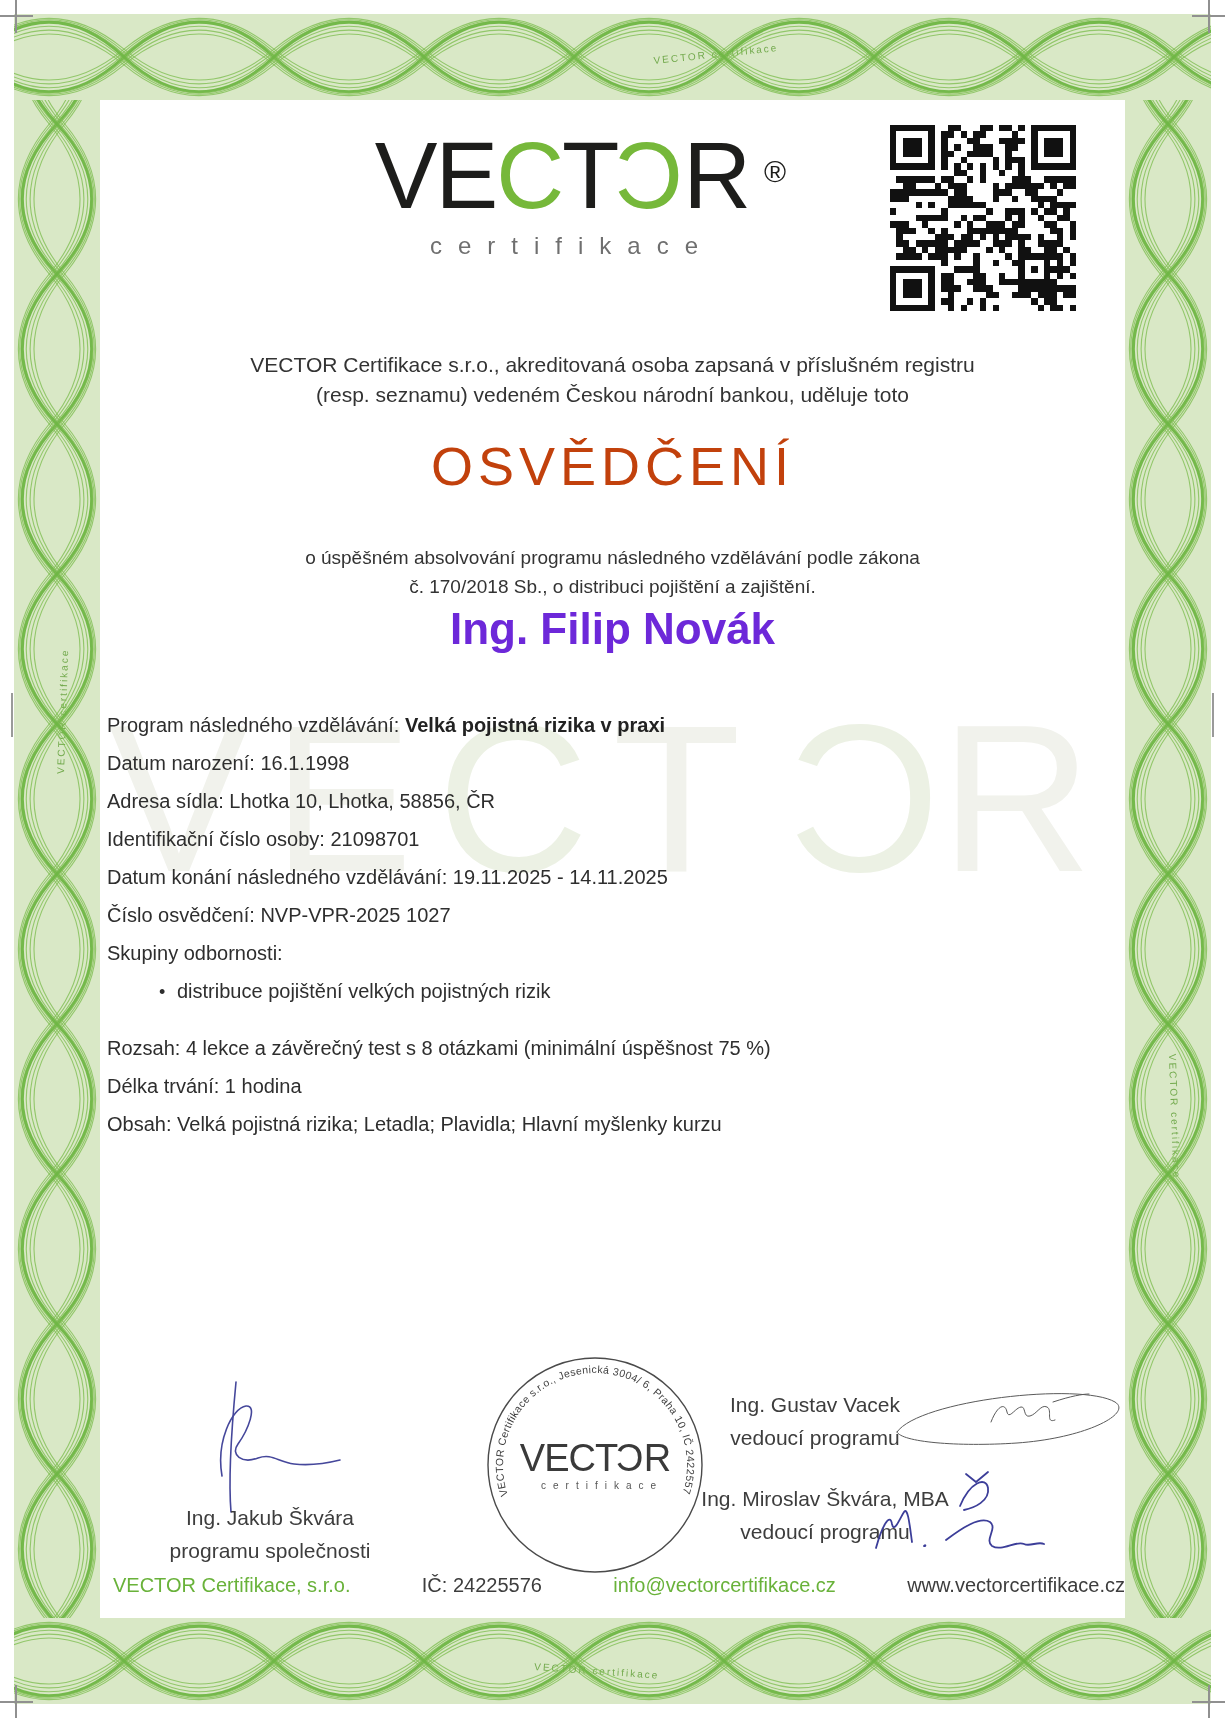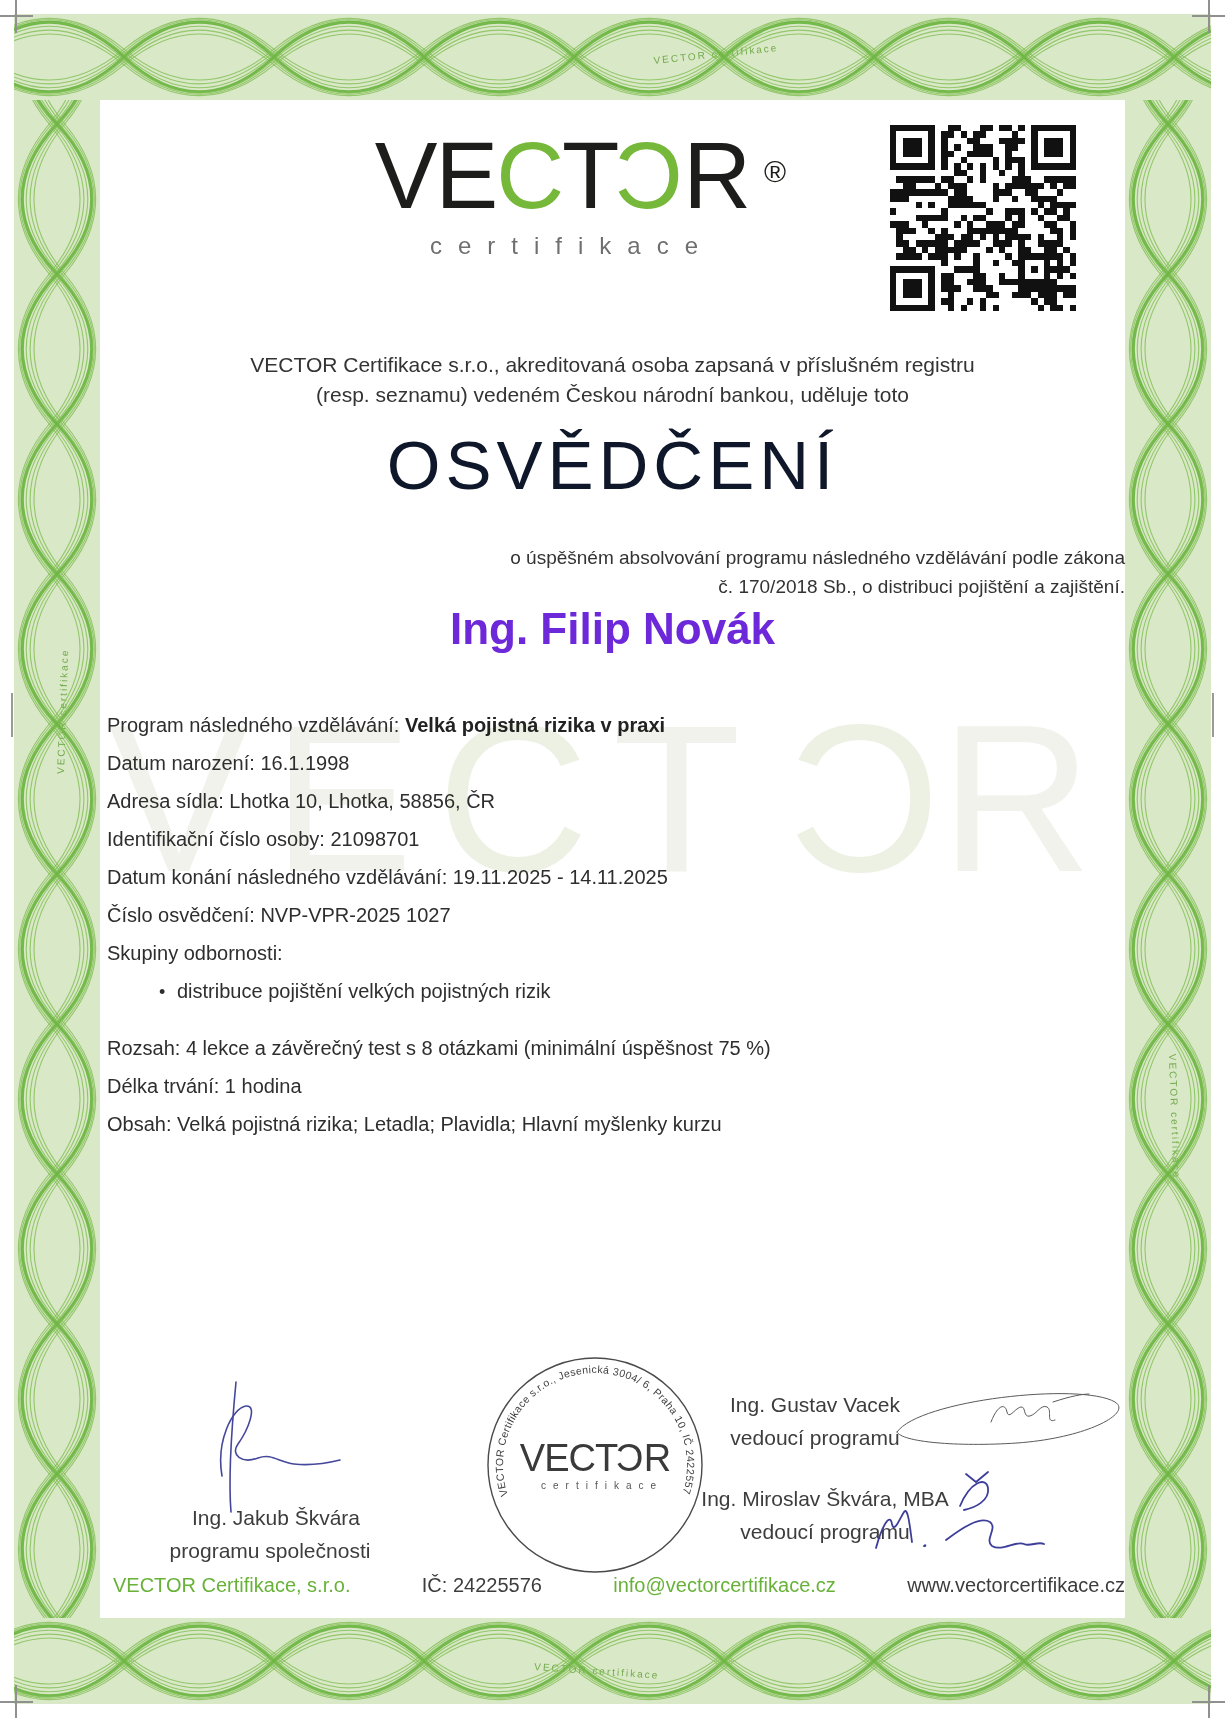--- a/index.html
+++ b/index.html
@@ -20,22 +20,22 @@
         font-size:94px;line-height:104px;letter-spacing:-2px;color:#1d1d1b;white-space:nowrap;}
   .logo .lg{color:#76b83a;}
   .flip{display:inline-block;transform:scaleX(-1);}
   .logo .reg{position:absolute;right:-24px;top:-4px;font-size:30px;letter-spacing:0;color:#1d1d1b;}
   .logo-sub{position:absolute;left:362px;top:232px;width:400px;text-align:center;
         font-size:24px;letter-spacing:16px;padding-left:10px;color:#6f6f6f;}
   #qr{position:absolute;left:890px;top:125px;}
   
   .cblock{position:absolute;left:100px;width:1025px;text-align:center;}
   .intro{top:350px;font-size:21px;line-height:30px;color:#333;}
-  .heading{top:420px;font-size:69px;line-height:92px;letter-spacing:5px;color:#0f172a;}
-  .subheading{top:543px;font-size:19px;line-height:29px;color:#333;text-align:right;}
+  .heading{top:420px;font-size:54px;line-height:92px;letter-spacing:5px;color:#c2410c;}
+  .subheading{top:543px;font-size:19px;line-height:29px;color:#333;}
   .recipient{top:600px;font-size:44px;line-height:58px;font-weight:700;color:#6d28d9;}
   
   .watermark{position:absolute;left:95px;top:694px;width:1035px;text-align:center;white-space:nowrap;
         font-size:210px;line-height:1;letter-spacing:24px;color:#f1f2ec;z-index:0;}
   .watermark .wg{color:#ecf1e4;}
   
   .details{position:absolute;left:107px;top:714px;width:960px;z-index:1;}
   .drow{font-size:20px;line-height:22px;margin-bottom:16px;color:#2e2e2e;}
   .drow b{font-weight:700;color:#222;}
   .bullet-row{margin:14px 0 34px 52px;}
@@ -622,21 +622,21 @@
     <div class="drow bullet-row"><span class="bullet">•</span><span>distribuce pojištění velkých pojistných rizik</span></div>
     <div class="drow">Rozsah: 4 lekce a závěrečný test s 8 otázkami (minimální úspěšnost 75 %)</div>
     <div class="drow">Délka trvání: 1 hodina</div>
     <div class="drow">Obsah: Velká pojistná rizika; Letadla; Plavidla; Hlavní myšlenky kurzu</div>
   </div>
 
   <svg class="sigsvg" style="left:190px;top:1378px" width="170" height="135" viewBox="0 0 170 135" fill="none" stroke="#45479b" stroke-width="1.6" stroke-linecap="round">
     <path d="M46 4 C42 46 38 98 41 134"></path>
     <path d="M32 98 C26 64 42 30 56 28 C68 27 58 52 48 66 C40 77 52 86 68 80 C82 75 88 84 104 86 C122 88 142 84 150 82"></path>
   </svg>
-  <div class="sig-name" style="left:151px;top:1505px;width:250px">Ing. Jakub Škvára</div>
+  <div class="sig-name" style="left:145px;top:1505px;width:250px">Ing. Jakub Škvára</div>
   <div class="sig-name" style="left:145px;top:1538px;width:250px">programu společnosti</div>
 
   <div class="stamp">
     <svg width="230" height="230" viewBox="0 0 230 230">
       <circle cx="115" cy="115" r="107" fill="none" stroke="#4a4a4a" stroke-width="1.4"></circle>
       <path id="arc" d="M 28 145 A 92 92 0 1 1 202 145" fill="none"></path>
       <text font-size="10.5" letter-spacing="0.4" fill="#3f3f3f">
         <textPath href="#arc">VECTOR Certifikace s.r.o., Jesenická 3004/ 6, Praha 10, IČ 24225576</textPath>
       </text>
     </svg>

